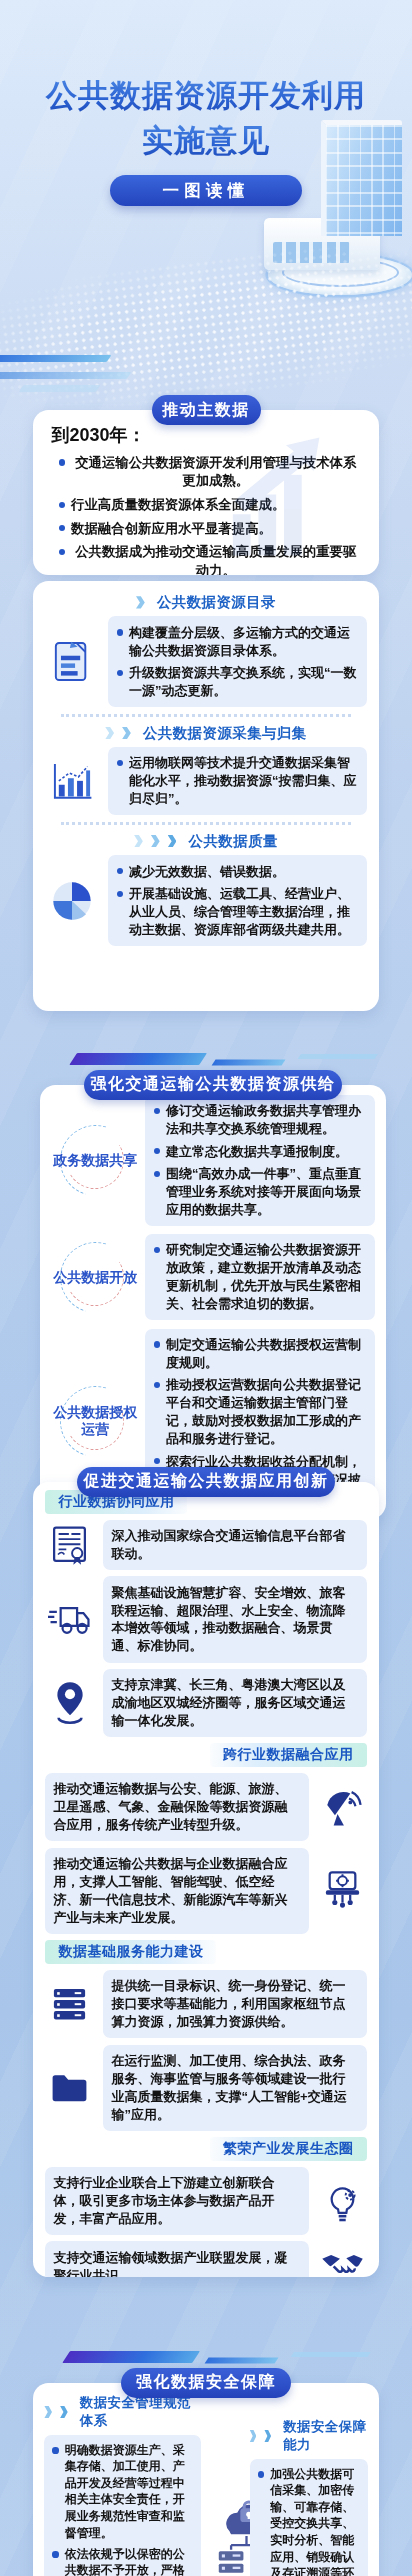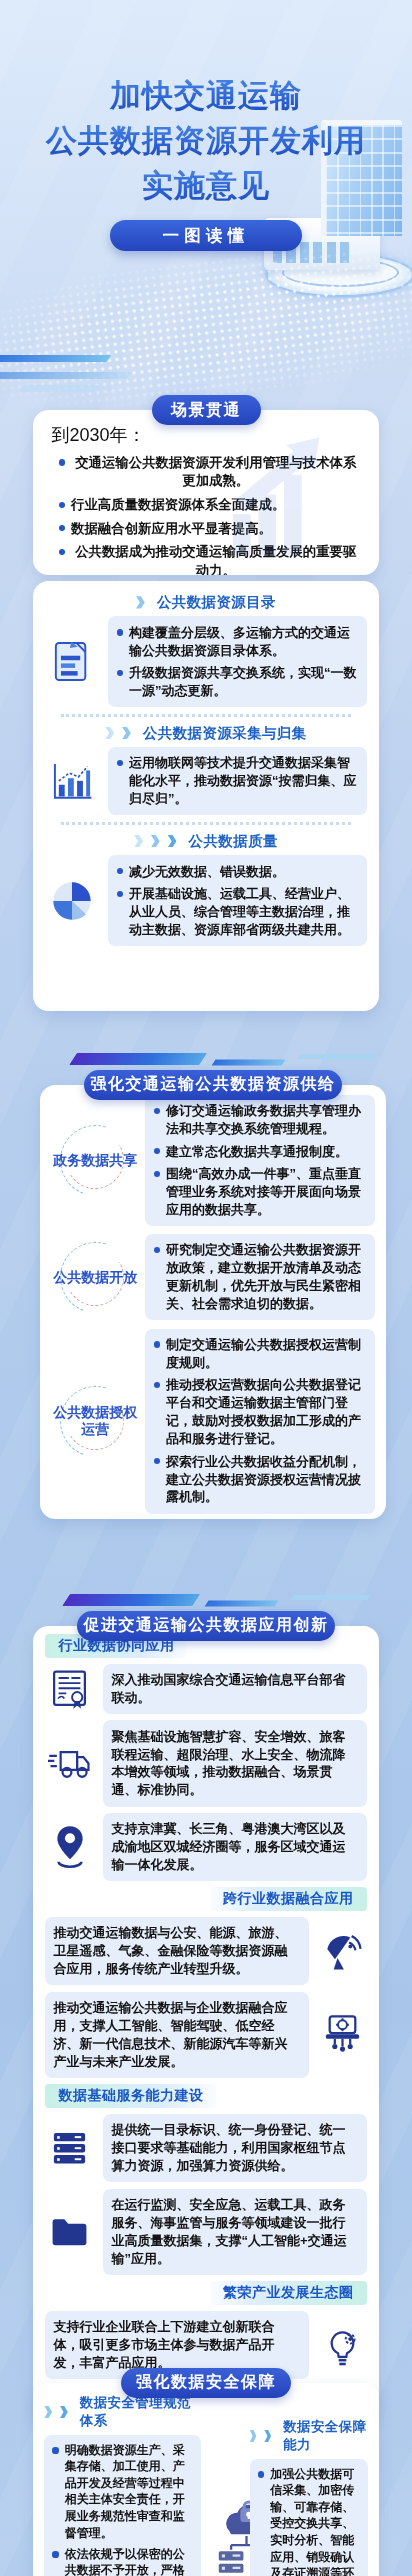--- a/index.html
+++ b/index.html
@@ -68,21 +68,21 @@
   .sub-head{display:flex;align-items:center;justify-content:center;gap:8px;margin:2.1px 0 4.6px;}
   .sub-head .txt{font-size:14.4px;font-weight:800;color:#1e62c6;letter-spacing:0.5px;margin-left:4.1px;}
   .chev{width:8.8px;height:12.4px;clip-path:polygon(0 0,55% 0,100% 50%,55% 100%,0 100%,45% 50%);}
   .c1{background:#c6e4f8;} .c2{background:#8fc7ef;} .c3{background:#5da9e2;}
   .icon-col{flex:0 0 54px;display:flex;align-items:center;justify-content:center;}
   .row{display:flex;align-items:center;gap:9px;}
 
   
   .s1{top:392px;} .s1 .pill{width:109px;}
   .s1 .card{height:165px;padding:13.4px 18.5px 10.3px;}
-  .s1-head{font-size:18px;font-weight:400;color:#111;margin-bottom:6.2px;}
+  .s1-head{font-size:18px;font-weight:700;color:#111;margin-bottom:6.2px;}
   .s1 .bullets{display:flex;flex-direction:column;gap:5.2px;padding-left:7.2px;text-align:center;}
   .s1 .btxt{font-size:13.4px;}
   .s1-water{position:absolute;right:36px;top:20.6px;opacity:.12;}
 
   
   .s2{top:580px;} .s2 .pill{width:278px;}
   .s2 .card{height:430px;padding:10.3px 12.4px 8.2px;}
 
   
   .s3{top:1051px;margin-left:7px;} .s3 .pill{width:258px;}
@@ -91,21 +91,21 @@
   .badge{flex:0 0 88px;position:relative;display:flex;align-items:center;justify-content:center;
     height:77px;text-align:center;}
   .badge .arc1{position:absolute;width:71px;height:71px;border-radius:50%;
     border:1.5px dashed #7fb9e8;border-right-color:transparent;border-bottom-color:transparent;transform:rotate(-28deg);}
   .badge .arc2{position:absolute;width:58px;height:58px;border-radius:50%;
     border:1.5px dashed #e09a9a;border-top-color:transparent;border-left-color:transparent;transform:rotate(14deg);}
   .badge .btext{position:relative;font-size:14px;line-height:1.2;font-weight:800;color:#2b55c8;}
   .s3 .block{flex:1;}
 
   
-  .s4{top:1592px;} .s4 .pill{width:258px;}
+  .s4{top:1448px;} .s4 .pill{width:258px;}
   .s4 .card{height:795px;padding:8.2px 12.4px;display:flex;flex-direction:column;gap:6.2px;}
   .tag{display:inline-flex;align-items:center;height:24px;padding:0 13px;border-radius:4.1px;
     font-size:14px;font-weight:700;color:#1b57c2;letter-spacing:0.5px;
     background:linear-gradient(90deg,#c8f0e6 0%,#ddeefc 70%,rgba(233,243,252,.2) 100%);}
   .tag-row{display:flex;} .tag-row.right{justify-content:flex-end;}
   .tag-row.right .tag{background:linear-gradient(270deg,#c8f0e6 0%,#ddeefc 70%,rgba(233,243,252,.2) 100%);}
   .s4 .block{flex:1;justify-content:flex-start;}
   .s4 .btxt{font-size:13px;}
   .s4 .icon-col{flex:0 0 49px;}
 
@@ -128,33 +128,32 @@
 <div class="page">
 
   <div class="hero">
     <div class="building">
       <div class="b-ring"></div>
         <div class="b-ring2"></div>
       <div class="b-podium"></div>
         <div class="b-tower"></div>
     </div>
     <div class="hero-title">
-      <div class="t">加快交通运输</div>
       <div class="t">公共数据资源开发利用</div>
       <div class="t">实施意见</div>
     </div>
     <div class="read-pill">一图读懂</div>
     <div class="hero-dots"></div>
     <div class="hero-streak hs1"></div>
     <div class="hero-streak hs2"></div>
     <div class="hero-streak hs3"></div>
   </div>
 
   <div class="section s1">
-    <div class="pill">场景贯通</div>
+    <div class="pill">推动主数据</div>
     <div class="card">
       <svg class="s1-water" width="118" height="129" viewBox="0 0 120 130">
           <g fill="#3b6fd0">
             <rect x="8" y="84" width="18" height="42"></rect>
             <rect x="34" y="64" width="18" height="62"></rect>
             <rect x="60" y="44" width="18" height="82"></rect>
             <path d="M10 70 L70 20 L62 14 L96 6 L90 40 L82 32 L20 82 Z"></path>
           </g>
         </svg>
       <div class="s1-head">到2030年：</div>
@@ -467,21 +466,21 @@
           </div>
       </div>
 
       <div class="row">
         <div class="icon-col">
           <svg width="39" height="33" viewBox="0 0 60 50">
               <path d="M4 10 a4 4 0 014-4 h14 l6 7 h24 a4 4 0 014 4 v25 a4 4 0 01-4 4 H8 a4 4 0 01-4-4 z" fill="#22368f"></path>
             </svg>
         </div>
         <div class="block">
-            <span class="btxt">在运行监测、安全应急、运载工具、政务服务、海事监管与服务等领域建设一批行业高质量数据集，支撑“人工智能+交通运输”应用。</span>
+            <span class="btxt">在运行监测、加工使用、综合执法、政务服务、海事监管与服务等领域建设一批行业高质量数据集，支撑“人工智能+交通运输”应用。</span>
           </div>
       </div>
 
       <div class="tag-row right">
           <span class="tag">繁荣产业发展生态圈</span>
         </div>
 
       <div class="row">
         <div class="block">
             <span class="btxt">支持行业企业联合上下游建立创新联合体，吸引更多市场主体参与数据产品开发，丰富产品应用。</span>

